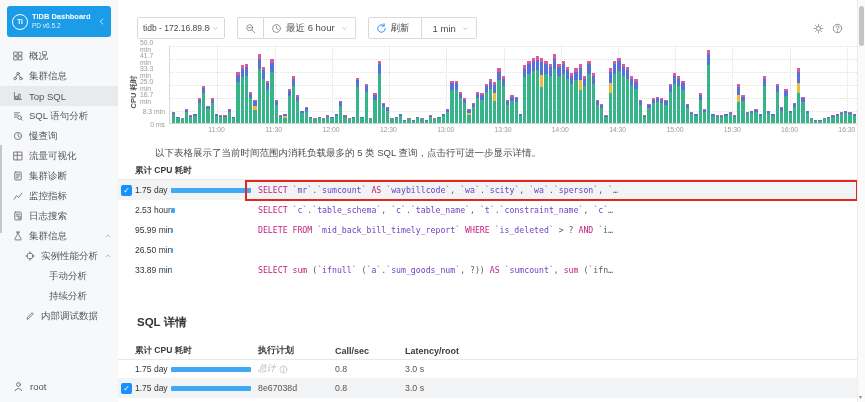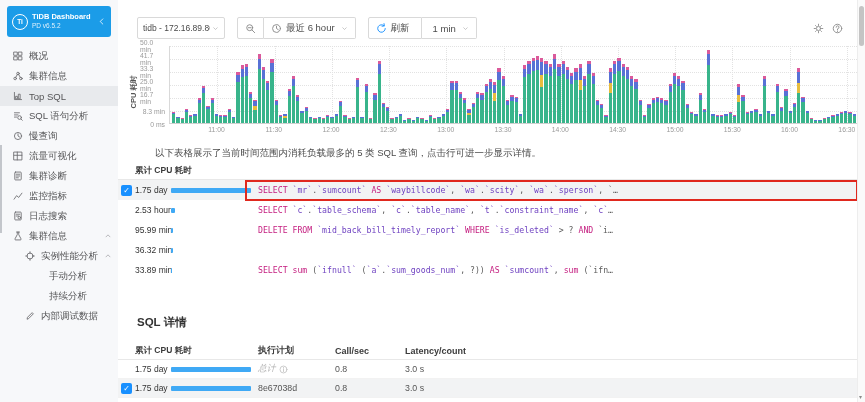--- a/index.html
+++ b/index.html
@@ -246,20 +246,29 @@
         </div>
         <div class="menu-item ind1">
           <span class="mi-icon">
             <svg viewBox="0 0 14 14" width="10" height="10" fill="none" stroke="currentColor" stroke-width="1.2" stroke-linecap="round" stroke-linejoin="round">
               <path d="M3 11 L3.5 8.8 L10 2.3 L11.7 4 L5.2 10.5 Z"></path>
             </svg>
           </span>
           <span>内部调试数据</span>
         </div>
       </nav>
+    <div class="user-row">
+      <span class="mi-icon">
+          <svg viewBox="0 0 14 14" width="11" height="11" fill="none" stroke="currentColor" stroke-width="1.2" stroke-linecap="round" stroke-linejoin="round">
+            <circle cx="7" cy="4.5" r="2.4"></circle>
+            <path d="M2.8 12.3 A4.6 4.6 0 0 1 11.2 12.3"></path>
+          </svg>
+        </span>
+      <span>root</span>
+    </div>
   </aside>
 
   <main class="main">
 
     <div class="toolbar">
       <div class="select-box">
         <span class="val">tidb - 172.16.89.80:10080</span>
         <span class="chev">
             <svg viewBox="0 0 14 14" width="7" height="7" fill="none" stroke="currentColor" stroke-width="1.2" stroke-linecap="round" stroke-linejoin="round">
               <path d="M3.5 5.5 L7 9 L10.5 5.5"></path>
@@ -1216,21 +1225,21 @@
         <div class="trow">
           <span class="c-cb"></span>
           <span class="c-time">95.99 min</span>
           <span class="c-bar">
             <i style="width: 2px;"></i>
           </span>
           <span class="c-sql"><span class="sql-kw">DELETE</span> <span class="sql-kw">FROM</span> <span class="sql-id">`mid_back_bill_timely_report`</span> <span class="sql-kw">WHERE</span> <span class="sql-id">`is_deleted`</span> &gt; ? <span class="sql-kw">AND</span> `i…</span>
         </div>
         <div class="trow">
           <span class="c-cb"></span>
-          <span class="c-time">36.32 min</span>
+          <span class="c-time">26.50 min</span>
           <span class="c-bar">
             <i style="width: 1.6px;"></i>
           </span>
         </div>
         <div class="trow">
           <span class="c-cb"></span>
           <span class="c-time">33.89 min</span>
           <span class="c-bar">
             <i style="width: 1.44px;"></i>
           </span>
@@ -1240,21 +1249,21 @@
 
     <div class="section-title">SQL 详情</div>
 
     <div class="tbl t-detail" id="detailTable">
         <div class="thead">
           <span class="c-cb"></span>
           <span class="c-time" style="font-weight:bold;color:#3c3c3c">累计 CPU 耗时</span>
           <span class="c-bar"></span>
           <span class="h-plan">执行计划</span>
           <span class="h-call">Call/sec</span>
-          <span class="h-lat">Latency/count</span>
+          <span class="h-lat">Latency/root</span>
         </div>
         <div class="trow">
           <span class="c-cb"></span>
           <span class="c-time">1.75 day</span>
           <span class="c-bar">
             <i style="width: 80px;"></i>
           </span>
           <span class="c-plan">
             <span class="gray-it">
               <span>总计</span>

